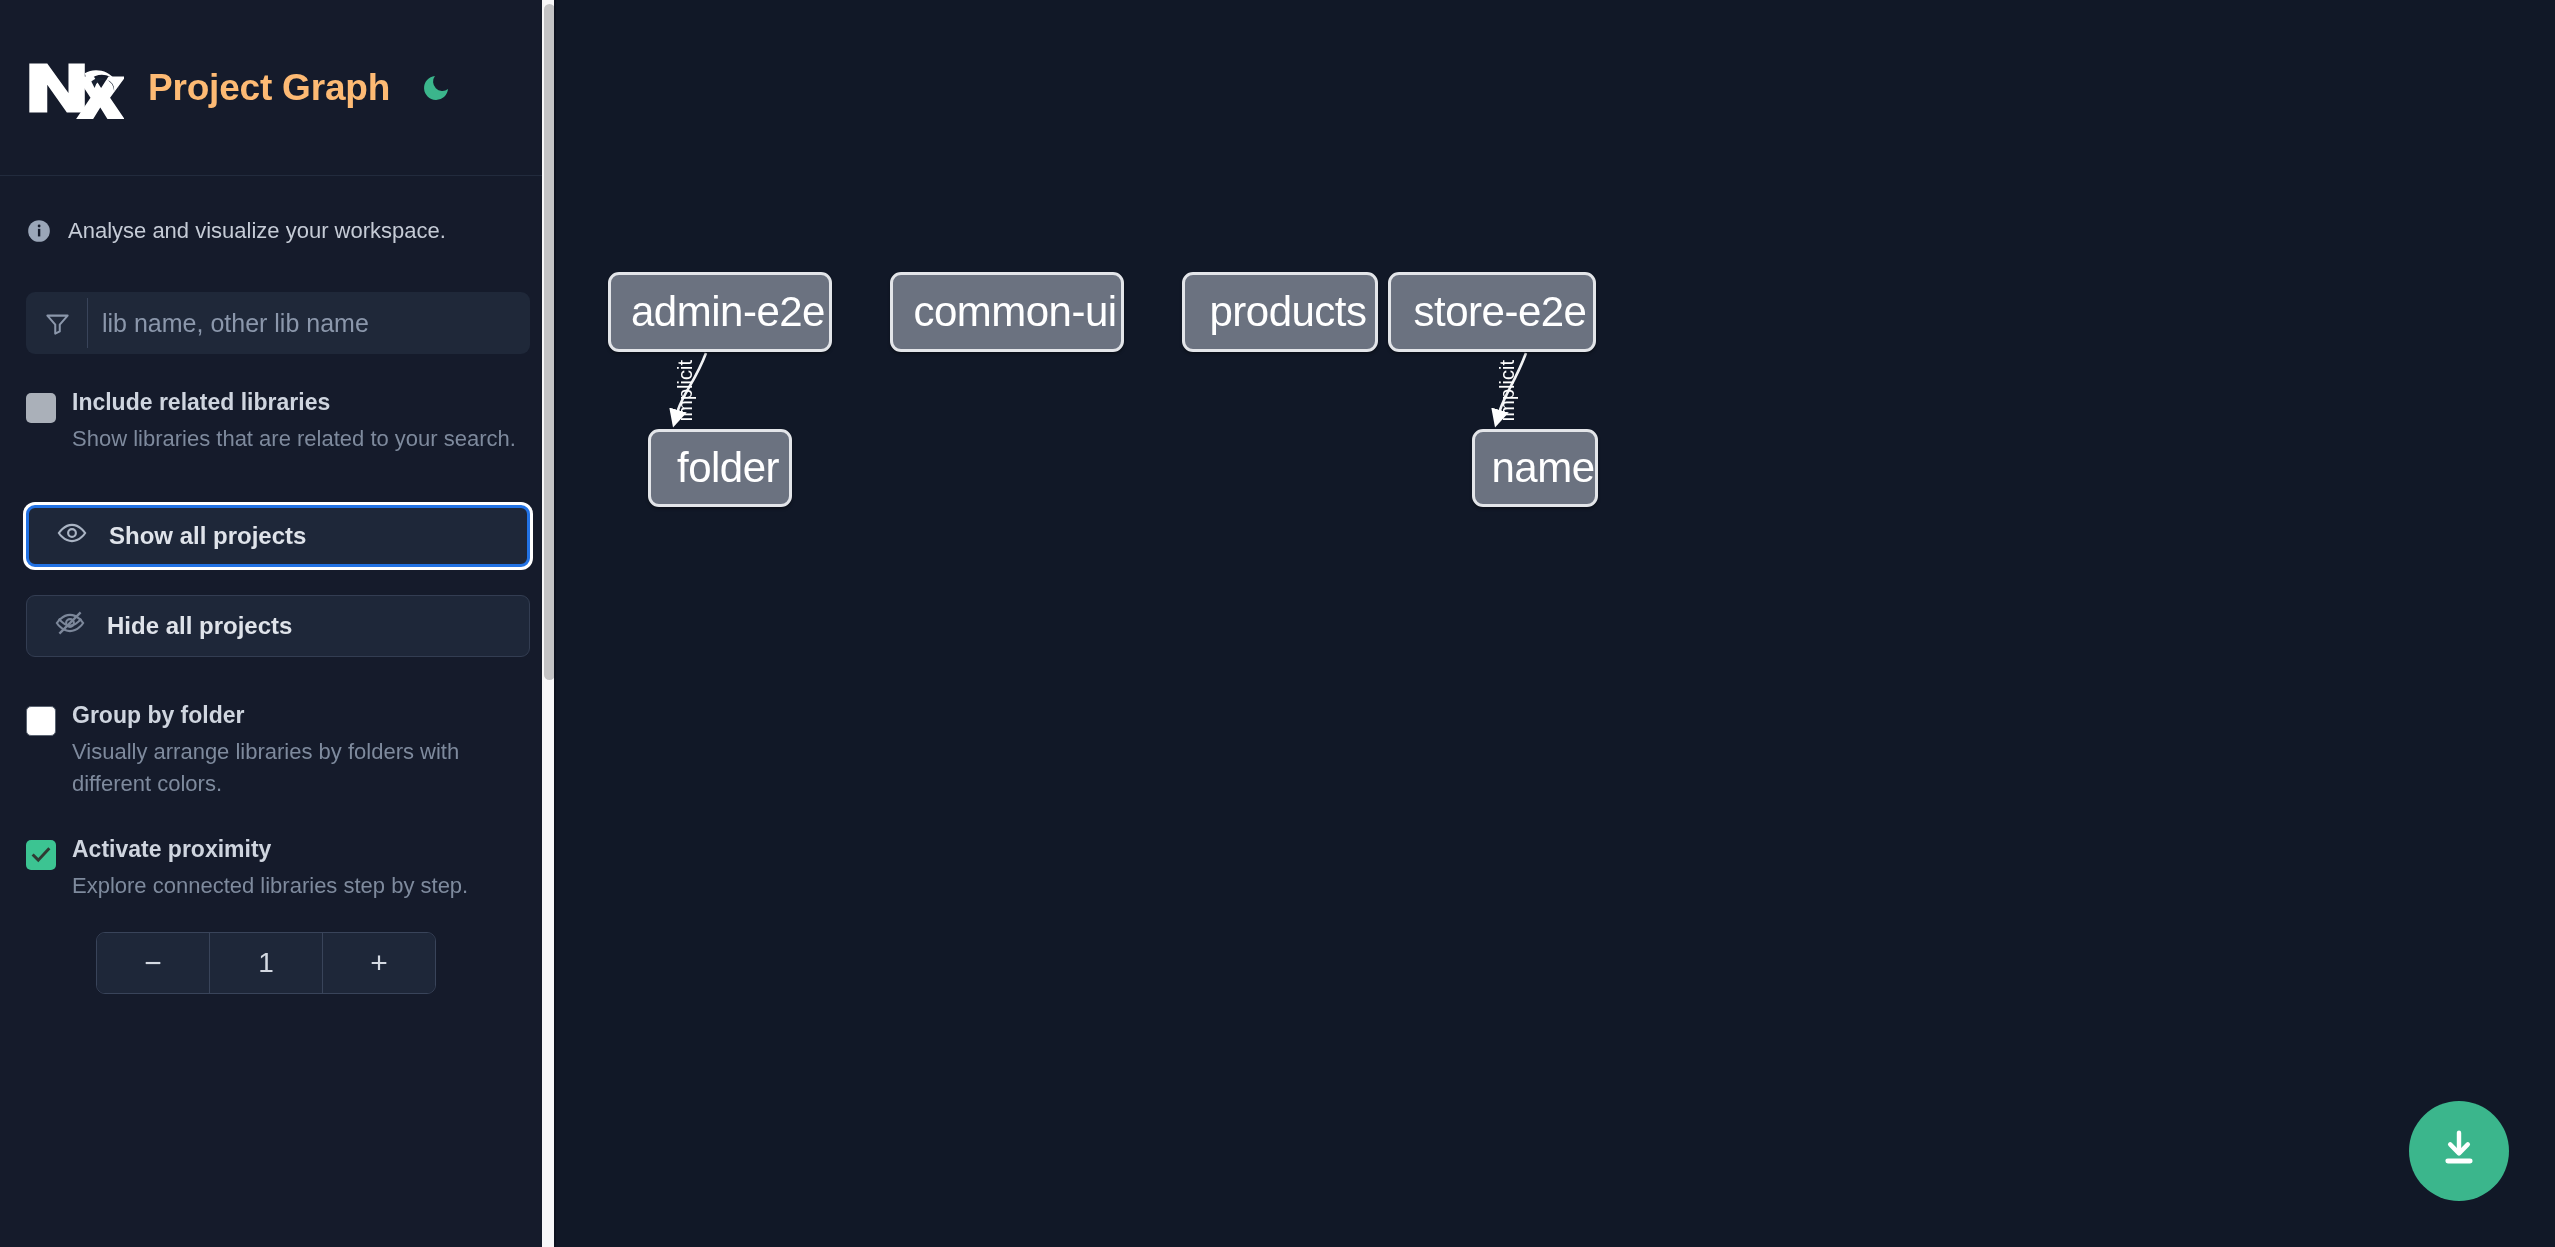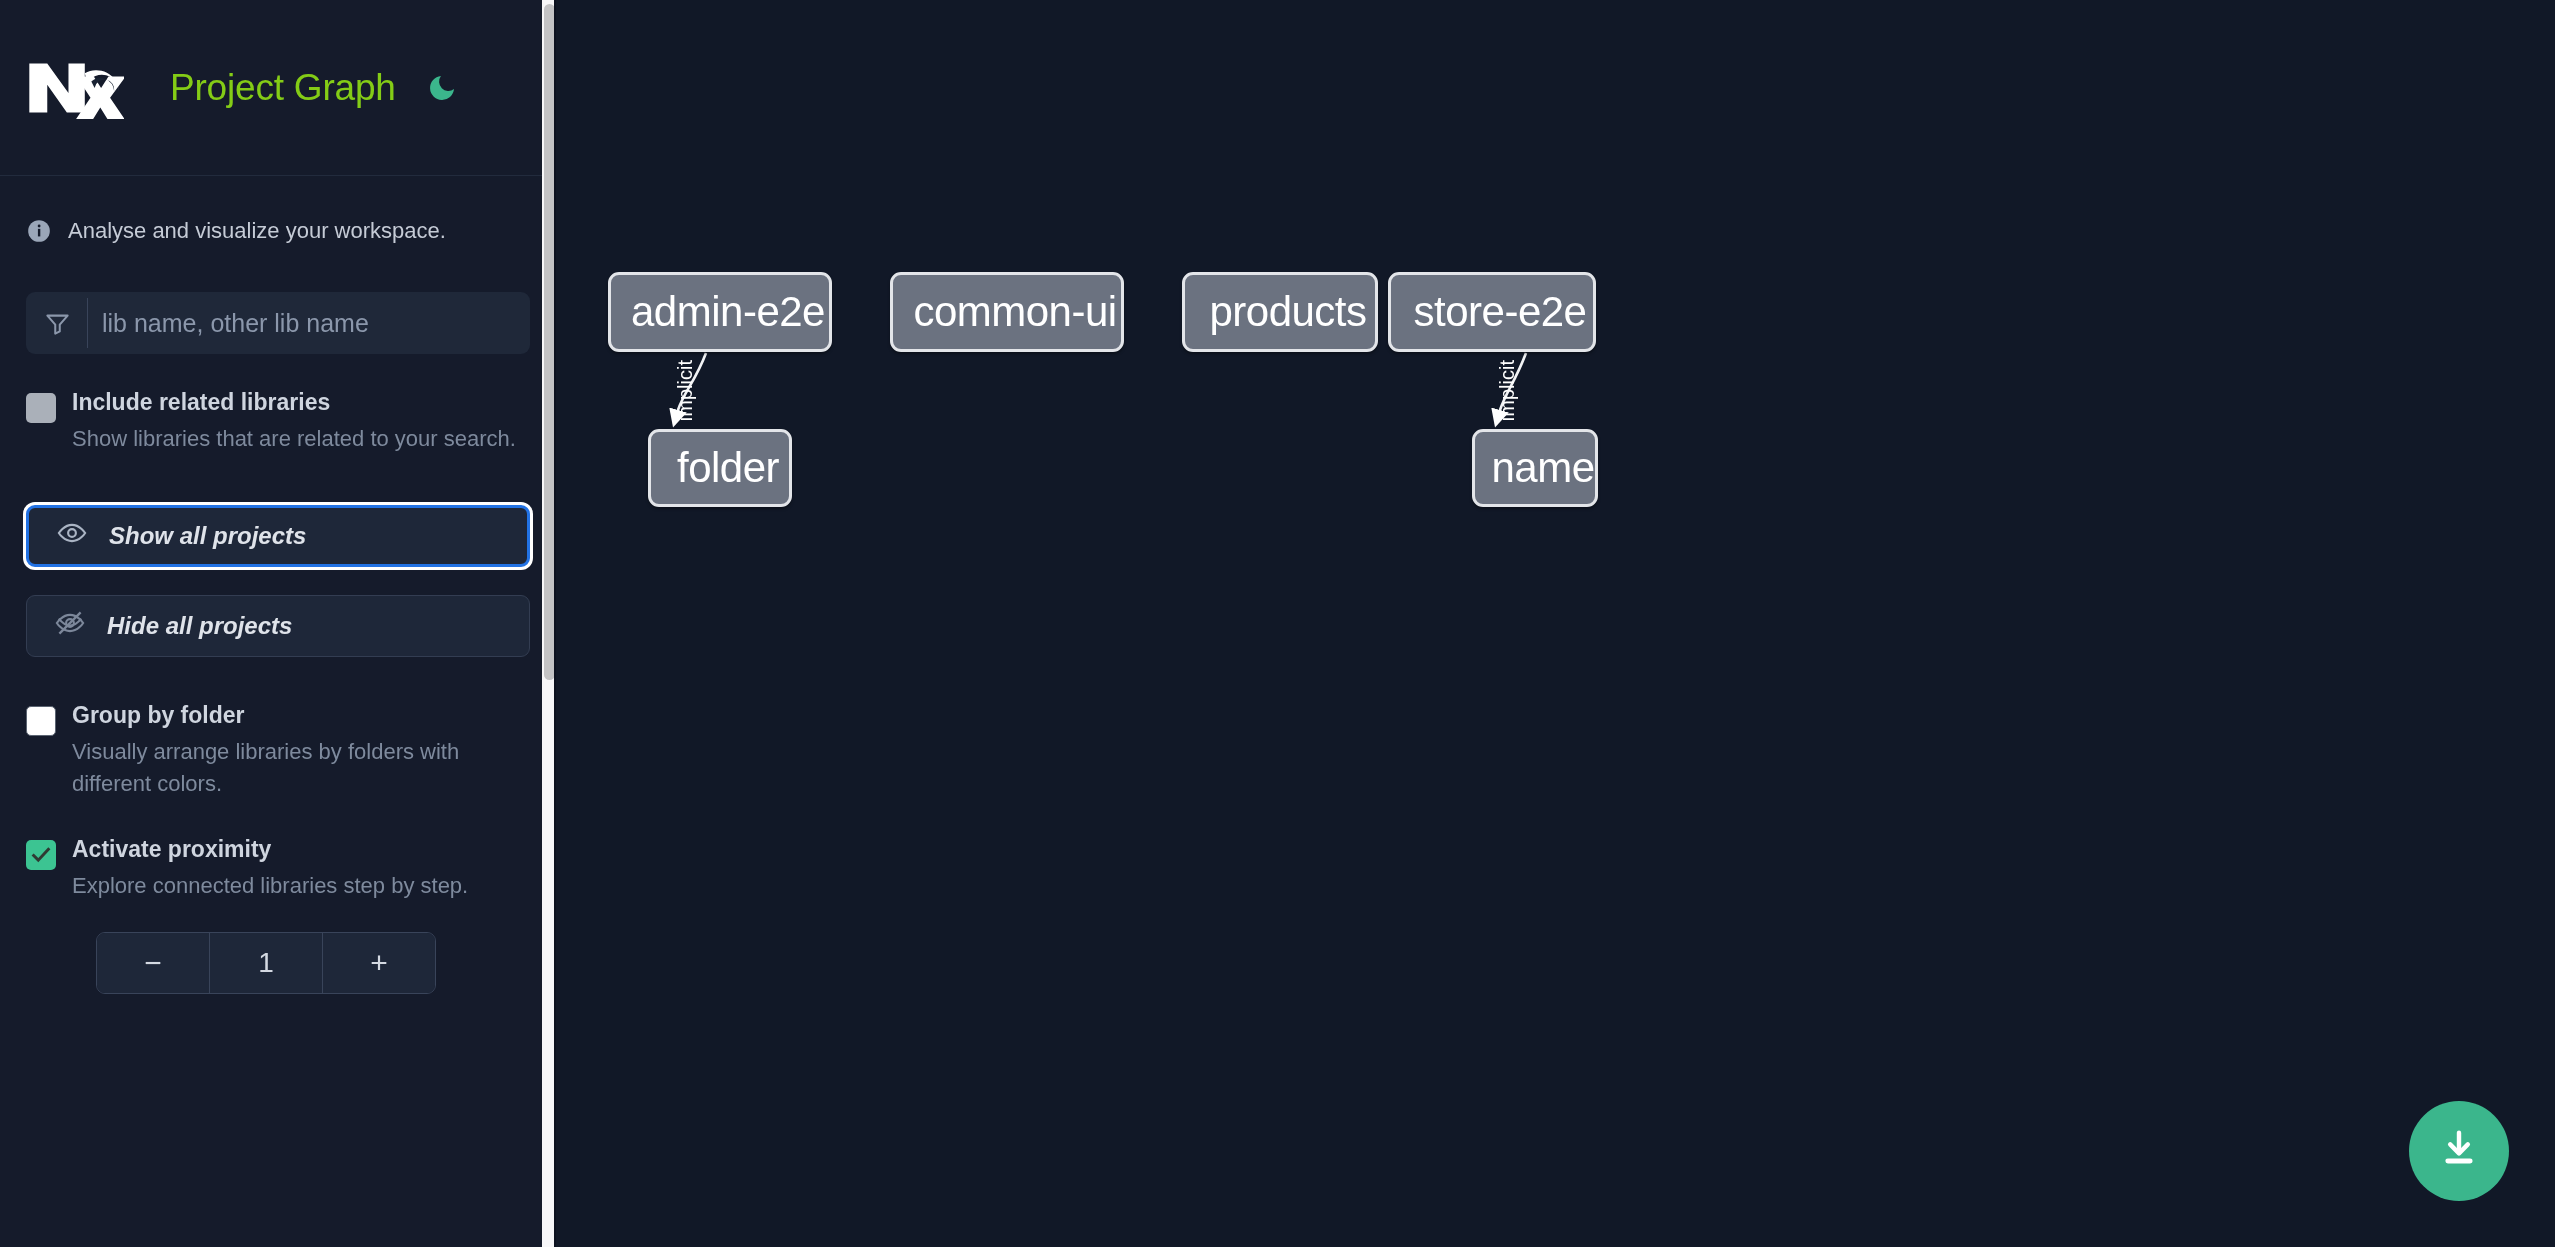--- a/index.html
+++ b/index.html
@@ -21,24 +21,24 @@
     overflow: hidden;
   }
   .sb-header {
     height: 176px;
     display: flex; align-items: center;
     padding-left: 26px;
     border-bottom: 1px solid #222b3d;
   }
   .nx-logo { width: 98px; height: 62px; flex: 0 0 98px; }
   .app-title {
-    color: #84cc16;
+    color: #fdba74;
     font-size: 37px;
-    font-weight: 400;
-    margin-left: 46px;
+    font-weight: 700;
+    margin-left: 24px;
     letter-spacing: -0.2px;
     white-space: nowrap;
   }
   .theme-toggle {
     margin-left: 28px;
     width: 36px; height: 36px;
     display: flex; align-items: center; justify-content: center;
     cursor: pointer;
   }
 
@@ -104,21 +104,20 @@
   .gbtn {
     width: 504px; height: 62px;
     display: flex; align-items: center;
     gap: 22px; padding-left: 28px;
     border-radius: 9px;
     background: #1e2739;
     color: #dfe3ea;
     font-size: 24px; font-weight: bold;
     cursor: pointer;
     border: 1px solid #333d52;
-    font-style: italic;
   }
   .gbtn.focused {
     border: 3px solid #2272e4;
     box-shadow: 0 0 0 3px #ffffff;
   }
   .gbtn + .gbtn { margin-top: 28px; }
 
   
   .stepper {
     margin-top: 30px; margin-left: 70px;

